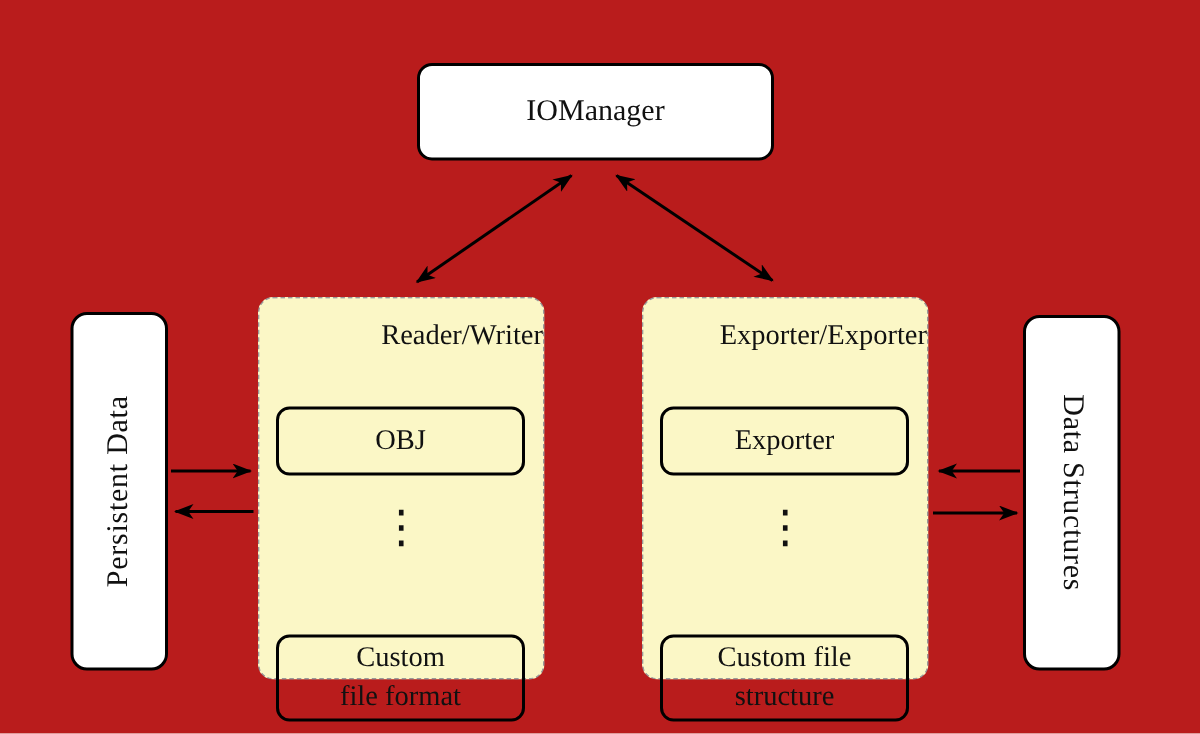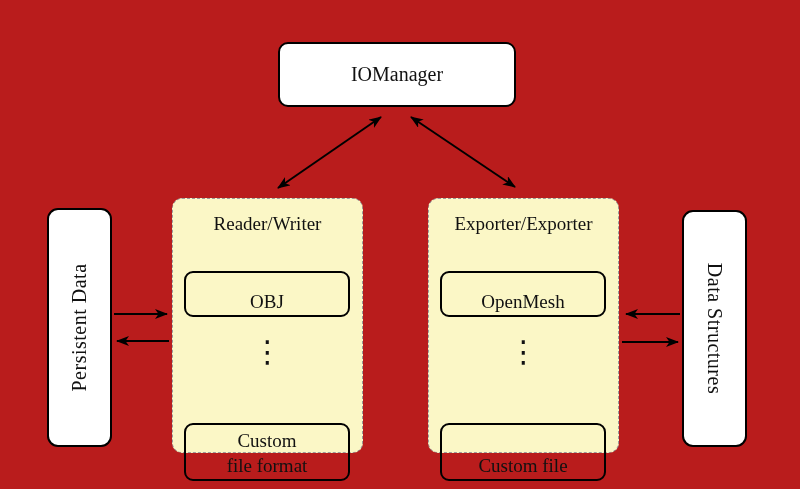--- a/index.html
+++ b/index.html
@@ -44,29 +44,29 @@
     top:198px;width:191px;height:255px;
     background:var(--color-panel-fill,#FBF7C6);
     border:1.6px dashed var(--color-panel-border,#9a9a9a);
     border-radius:10px;
     box-sizing:border-box;
   }
   .panel-left{left:172px;}
   .panel-right{left:428px;}
   .panel-title{
     position:absolute;top:14px;left:0;right:0;
-    text-align:center;font-size:19px;
+    text-align:right;font-size:19px;
   }
   .inner-box{
     position:absolute;
     left:11px;width:166px;
     border:2.5px solid var(--color-line,#000);
     border-radius:9px;
     background:transparent;
-    display:flex;flex-direction:column;align-items:center;justify-content:flex-end;
+    display:flex;flex-direction:column;align-items:center;justify-content:center;
     box-sizing:border-box;
     font-size:19px;
     line-height:1.35;
     text-align:center;
   }
   .inner-top{top:72px;height:46px;}
   .inner-bottom{top:176px;height:58px;margin-top:48px;}
   .vdots{
     position:absolute;top:131px;left:0;right:0;height:44px;
     display:flex;align-items:center;justify-content:center;
@@ -113,21 +113,22 @@
     <div class="vdots">⋮</div>
     <div class="inner-box inner-bottom">
       <span>Custom</span>
       <span>file format</span>
     </div>
   </div>
 
   <div class="panel panel-right">
     <div class="panel-title">Exporter/Exporter</div>
     <div class="inner-box inner-top">
-      <span>OpenMesh</span>
+      <span>Exporter</span>
     </div>
     <div class="vdots">⋮</div>
     <div class="inner-box inner-bottom">
       <span>Custom file</span>
+      <span>structure</span>
     </div>
   </div>
 
 </div>
 
 </body></html>

